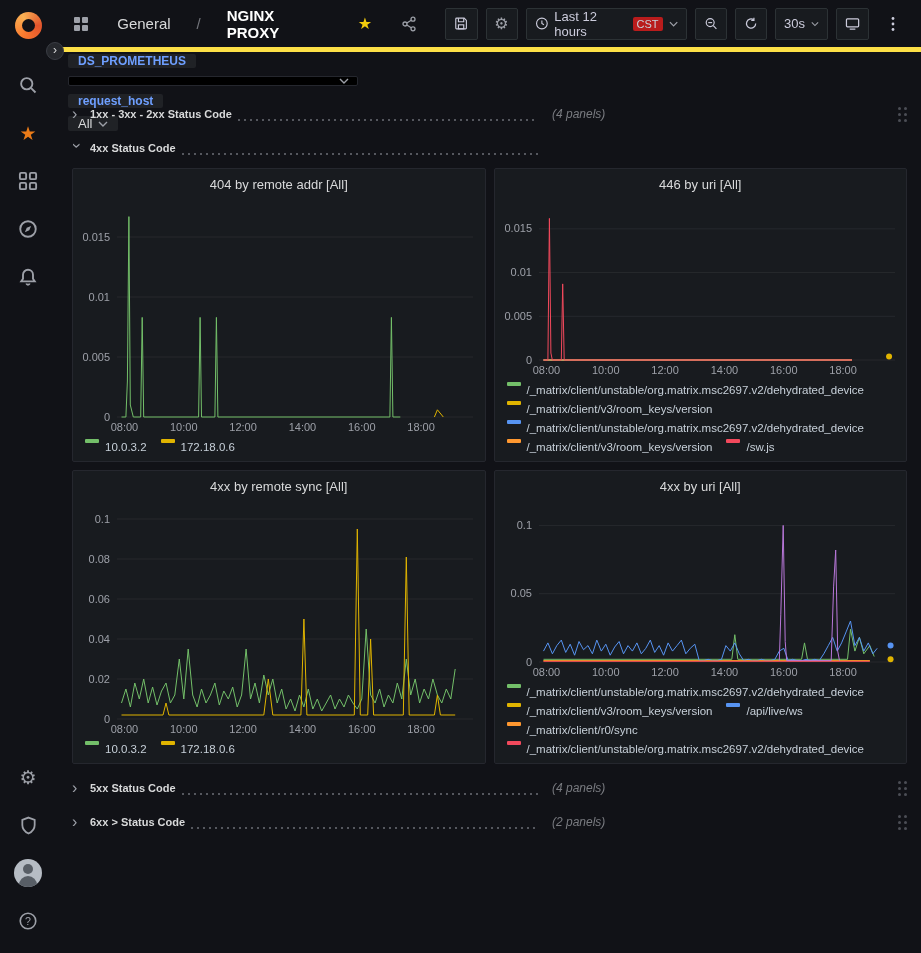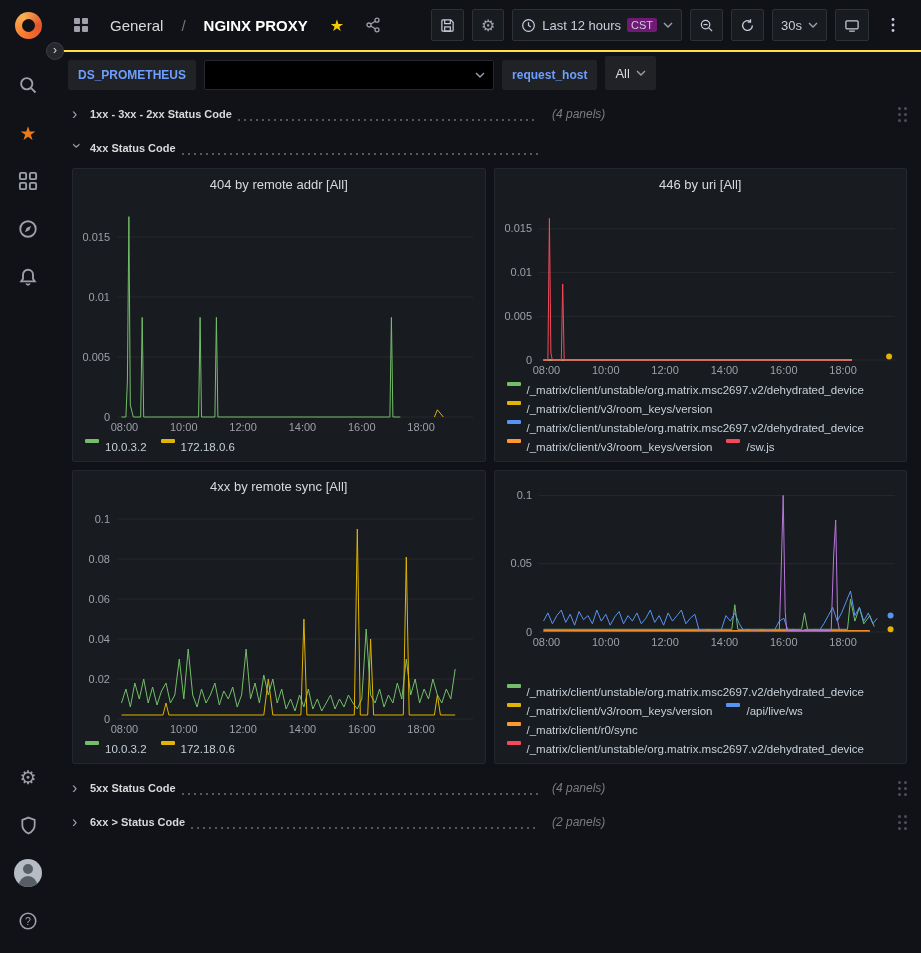--- a/index.html
+++ b/index.html
@@ -30,37 +30,37 @@
   .side-icon { width: 56px; height: 48px; display: flex; align-items: center; justify-content: center;
     color: #9da0a8; cursor: pointer; }
   .side-icon svg { stroke: #9da0a8; }
   .star-glyph { font-size: 19px; color: #eb7b18; }
   .gear-glyph { font-size: 19px; color: #9da0a8; }
   .avatar { width: 28px; height: 28px; border-radius: 50%; background: #b6bcc4; position: relative; overflow: hidden; }
   .avatar::before { content:""; position:absolute; width:10px; height:10px; background:#585e66; border-radius:50%; left:9px; top:5px; }
   .avatar::after { content:""; position:absolute; width:18px; height:12px; background:#585e66; border-radius:9px 9px 0 0; left:5px; top:17px; }
   
   .main { margin-left: 56px; }
-  .topbar { height: 52px; display: flex; align-items: center; padding: 0 12px; gap: 16px;
-    border-bottom: 2px solid #fde047; }
+  .topbar { height: 52px; display: flex; align-items: center; padding: 0 12px; gap: 24px;
+    border-bottom: 5px solid #fde047; }
   .crumb-section { color: #d8d9da; font-size: 15px; cursor: pointer; }
   .crumb-sep { color: #74767c; font-size: 15px; margin: 0 2px; }
   .crumb-title { color: #ffffff; font-size: 15px; font-weight: 700; }
   .crumb-star { color: #f2cc0c; font-size: 16px; margin-left: 6px; cursor: pointer; }
   .icon-plain { display:flex; align-items:center; justify-content:center; width: 26px; height: 26px; cursor: pointer; }
   .topbar-right { margin-left: auto; display: flex; align-items: center; gap: 8px; }
   .btn {
     height: 32px; min-width: 32px; background: #181b1f; border: 1px solid #2c3235; border-radius: 2px;
     display: flex; align-items: center; justify-content: center; gap: 6px; padding: 0 8px;
     color: #ccccdc; font-size: 13px; cursor: pointer;
   }
   .btn-noborder { border: none; background: transparent; }
-  .tz-badge { background: #701a75; color: #c7d0d9; font-size: 11px; padding: 1px 4px; border-radius: 2px; }
+  .tz-badge { background: #b91c1c; color: #c7d0d9; font-size: 11px; padding: 1px 4px; border-radius: 2px; }
   
-  .varbar { height: 36px; display: flex; align-items: flex-end; gap: 8px; padding: 0 12px; margin-top: 2px; }
+  .varbar { height: 36px; display: flex; align-items: flex-start; gap: 8px; padding: 0 12px; margin-top: 2px; flex-direction: column; }
   .var-chip { height: 30px; display: flex; align-items: center; padding: 0 10px; background: #202226;
     border-radius: 2px; color: #6e9fff; font-size: 12px; font-weight: 700; cursor: pointer; }
   .var-value-black { width: 290px; height: 30px; background: #000; border: 1px solid #25272e; border-radius: 2px;
     display: flex; align-items: center; justify-content: flex-end; padding-right: 8px; cursor: pointer; }
   .var-dropdown { height: 34px; display: flex; align-items: center; gap: 6px; padding: 0 10px;
     background: #202226; border-radius: 2px; color: #d8d9da; cursor: pointer; }
   
   .dash { padding: 8px 14px 0 16px; }
   .row-header { height: 28px; display: flex; align-items: center; margin: 2px 0 6px; cursor: pointer; }
   .row-left { display: flex; align-items: center; width: 472px; }
@@ -385,20 +385,21 @@
               <span class="legend-dash" style="background: rgb(115, 191, 105);"></span>
               <span>10.0.3.2</span>
             </span>
             <span class="legend-item">
               <span class="legend-dash" style="background: rgb(224, 180, 0);"></span>
               <span>172.18.0.6</span>
             </span>
           </div>
       </div>
       <div class="panel">
+        <div class="panel-title">4xx by uri [All]</div>
         <div class="chart">
             <svg width="412" height="181">
               <line x1="44" x2="400" y1="161" y2="161" stroke="rgba(204,204,220,0.08)" stroke-width="1"></line>
               <text x="37" y="164.5" text-anchor="end" fill="#9da0a8" font-size="11">0</text>
               <line x1="44" x2="400" y1="92.69642857142857" y2="92.69642857142857" stroke="rgba(204,204,220,0.08)" stroke-width="1"></line>
               <text x="37" y="96.19642857142857" text-anchor="end" fill="#9da0a8" font-size="11">0.05</text>
               <line x1="44" x2="400" y1="24.392857142857135" y2="24.392857142857135" stroke="rgba(204,204,220,0.08)" stroke-width="1"></line>
               <text x="37" y="27.892857142857135" text-anchor="end" fill="#9da0a8" font-size="11">0.1</text>
               <text x="51.416666666666664" y="175" text-anchor="middle" fill="#9da0a8" font-size="11">08:00</text>
               <text x="110.75" y="175" text-anchor="middle" fill="#9da0a8" font-size="11">10:00</text>

